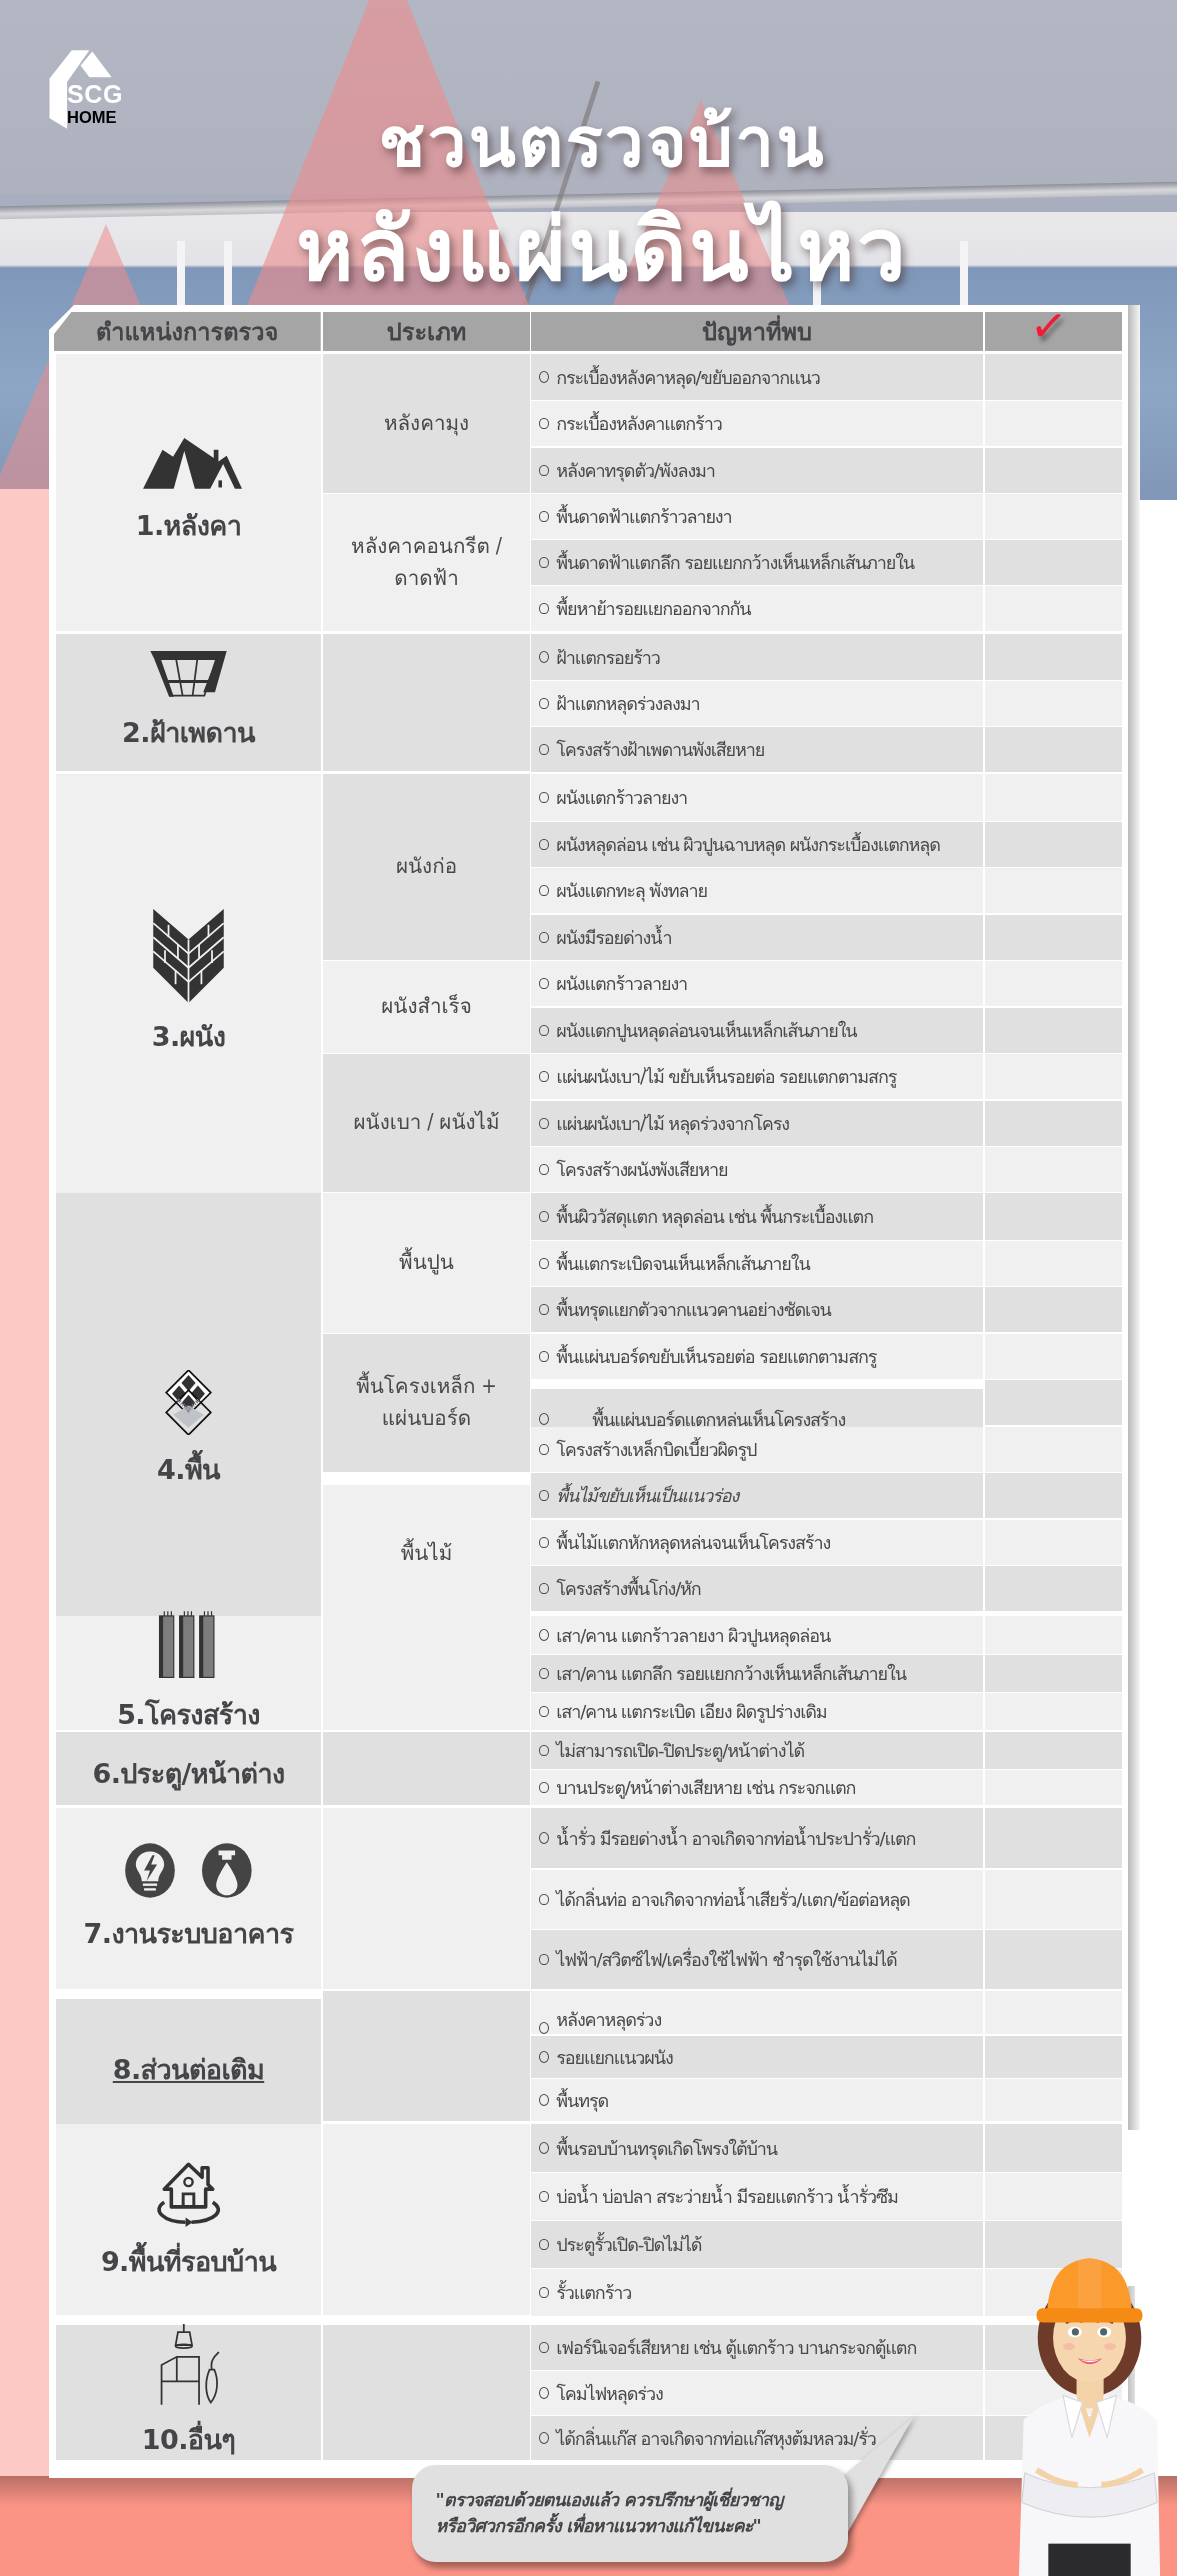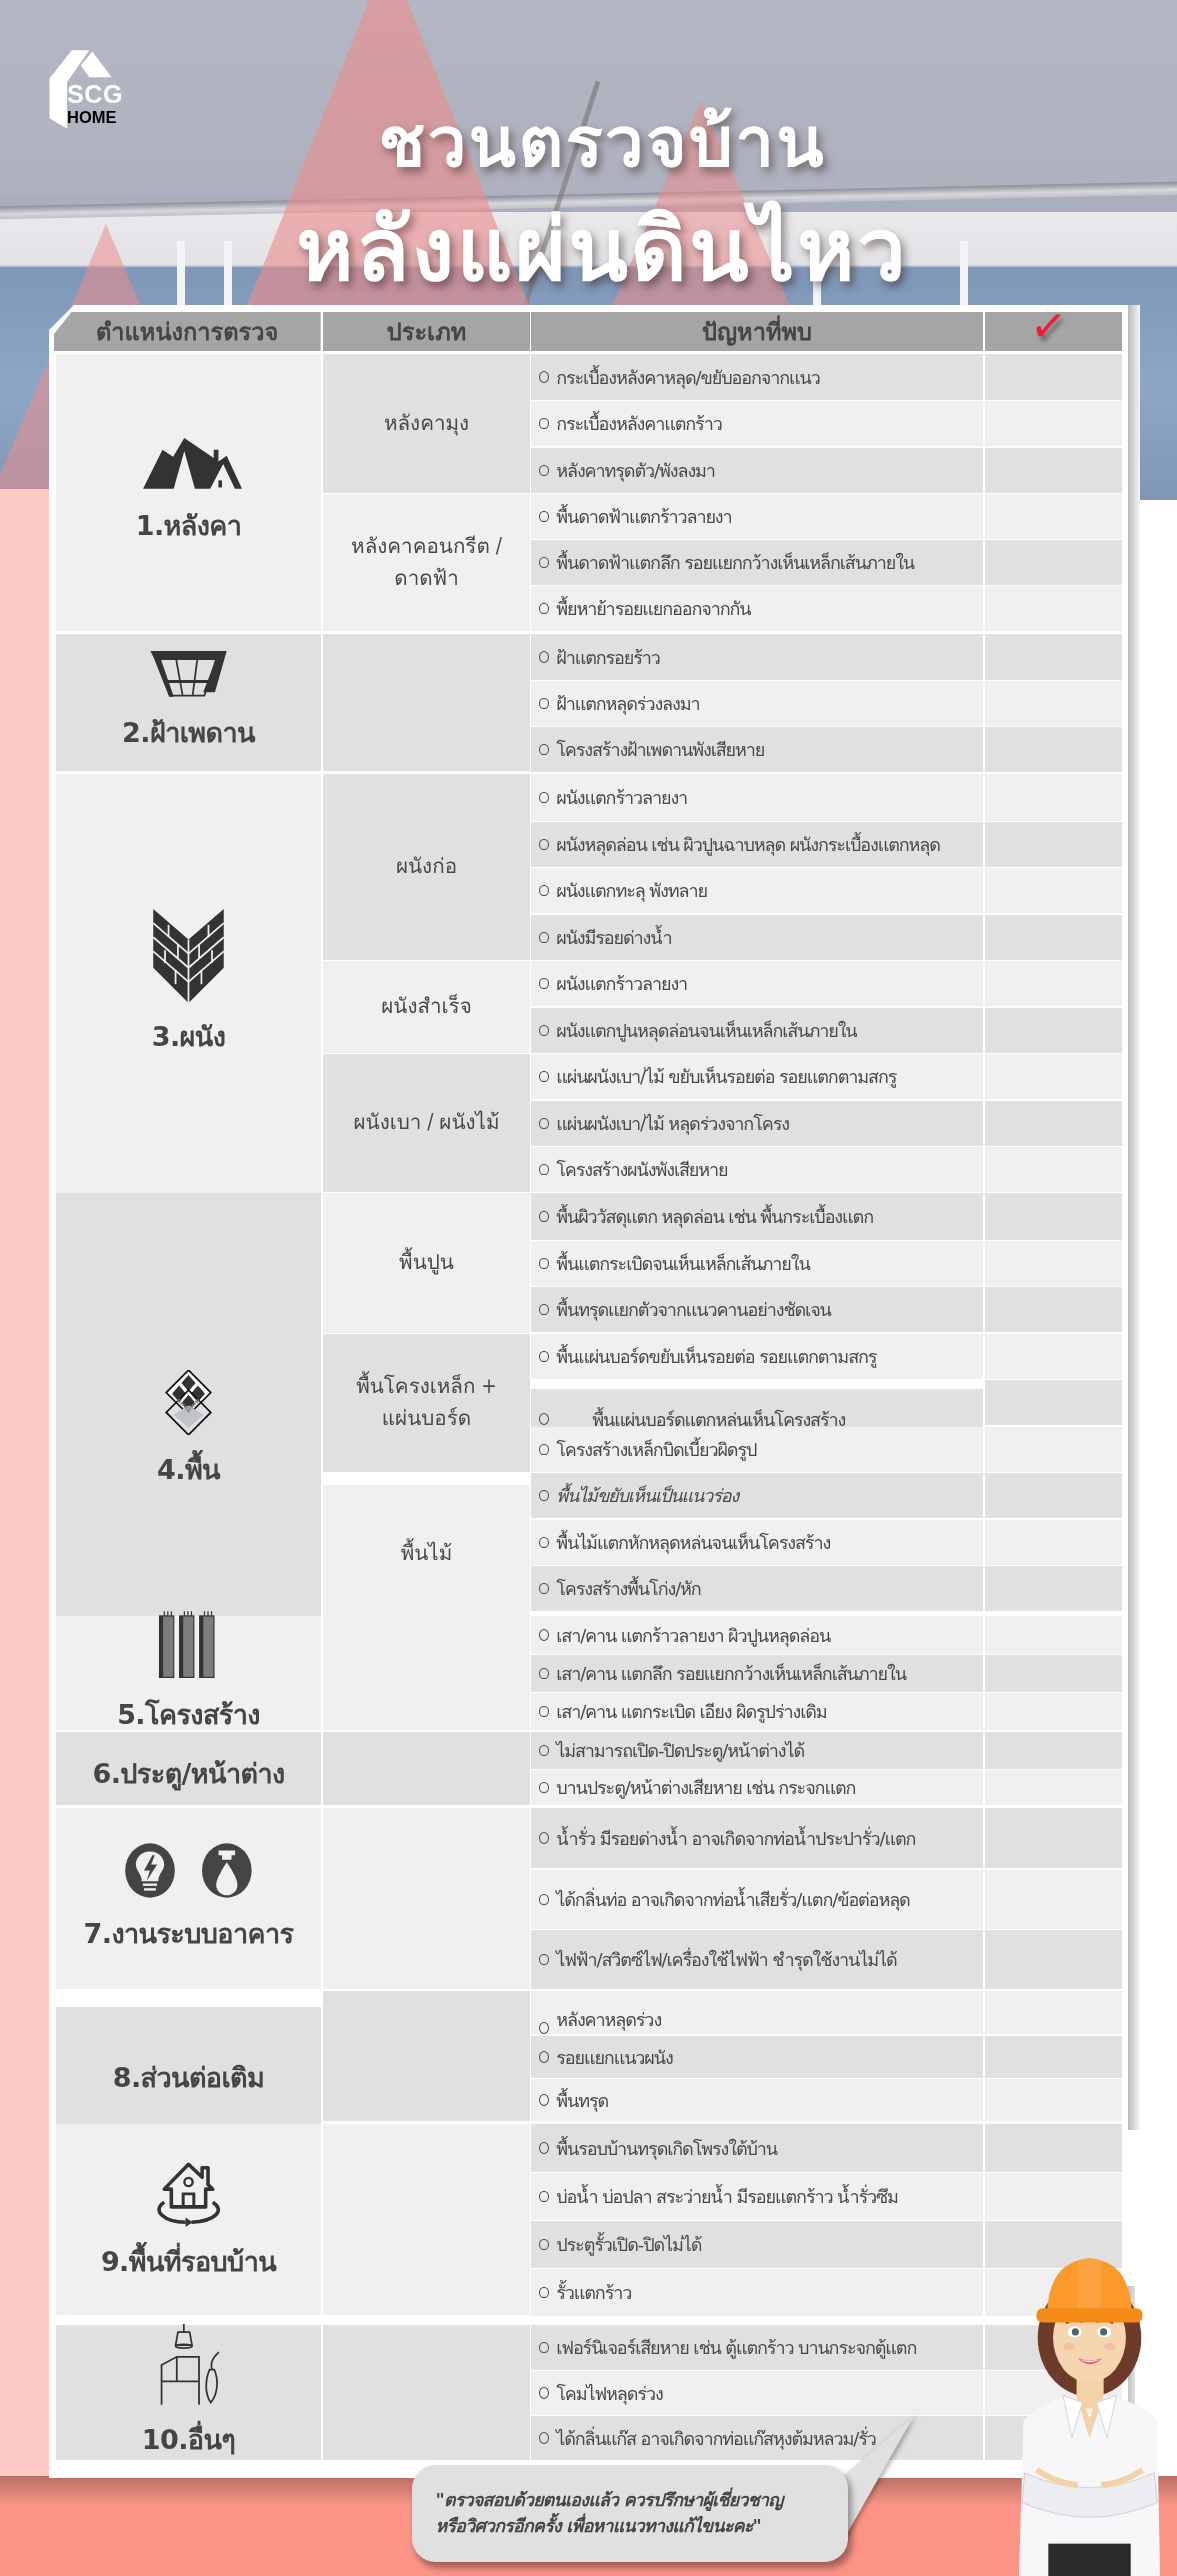--- a/index.html
+++ b/index.html
@@ -422,21 +422,21 @@
         <span>ได้กลิ่นท่อ อาจเกิดจากท่อน้ำเสียรั่ว/แตก/ข้อต่อหลุด</span>
       </div>
       <div class="cell chk bg-b" style="top: 62px; height: 59px;"></div>
       <div class="cell prob bg-a" style="top: 122px; height: 59px;">
         <span class="bullet"></span>
         <span>ไฟฟ้า/สวิตซ์ไฟ/เครื่องใช้ไฟฟ้า ชำรุดใช้งานไม่ได้</span>
       </div>
       <div class="cell chk bg-a" style="top: 122px; height: 59px;"></div>
     </div>
     <div class="section" style="top: 1991px; height: 130px;">
-      <div class="cell loc bg-a" style="top: 16px; height: 130px;">
+      <div class="cell loc bg-a" style="top: 8px; height: 130px; text-decoration: underline;">
         <span class="loc-label">8.ส่วนต่อเติม</span>
       </div>
       <div class="cell type bg-a" style="top: 0px; height: 130px;"></div>
       <div class="cell prob bg-b" style="top: 0px; height: 43px; align-items: flex-end;">
         <span class="bullet"></span>
         <span>หลังคาหลุดร่วง</span>
       </div>
       <div class="cell chk bg-b" style="top: 0px; height: 43px;"></div>
       <div class="cell prob bg-a" style="top: 45px; height: 42px;">
         <span class="bullet"></span>

